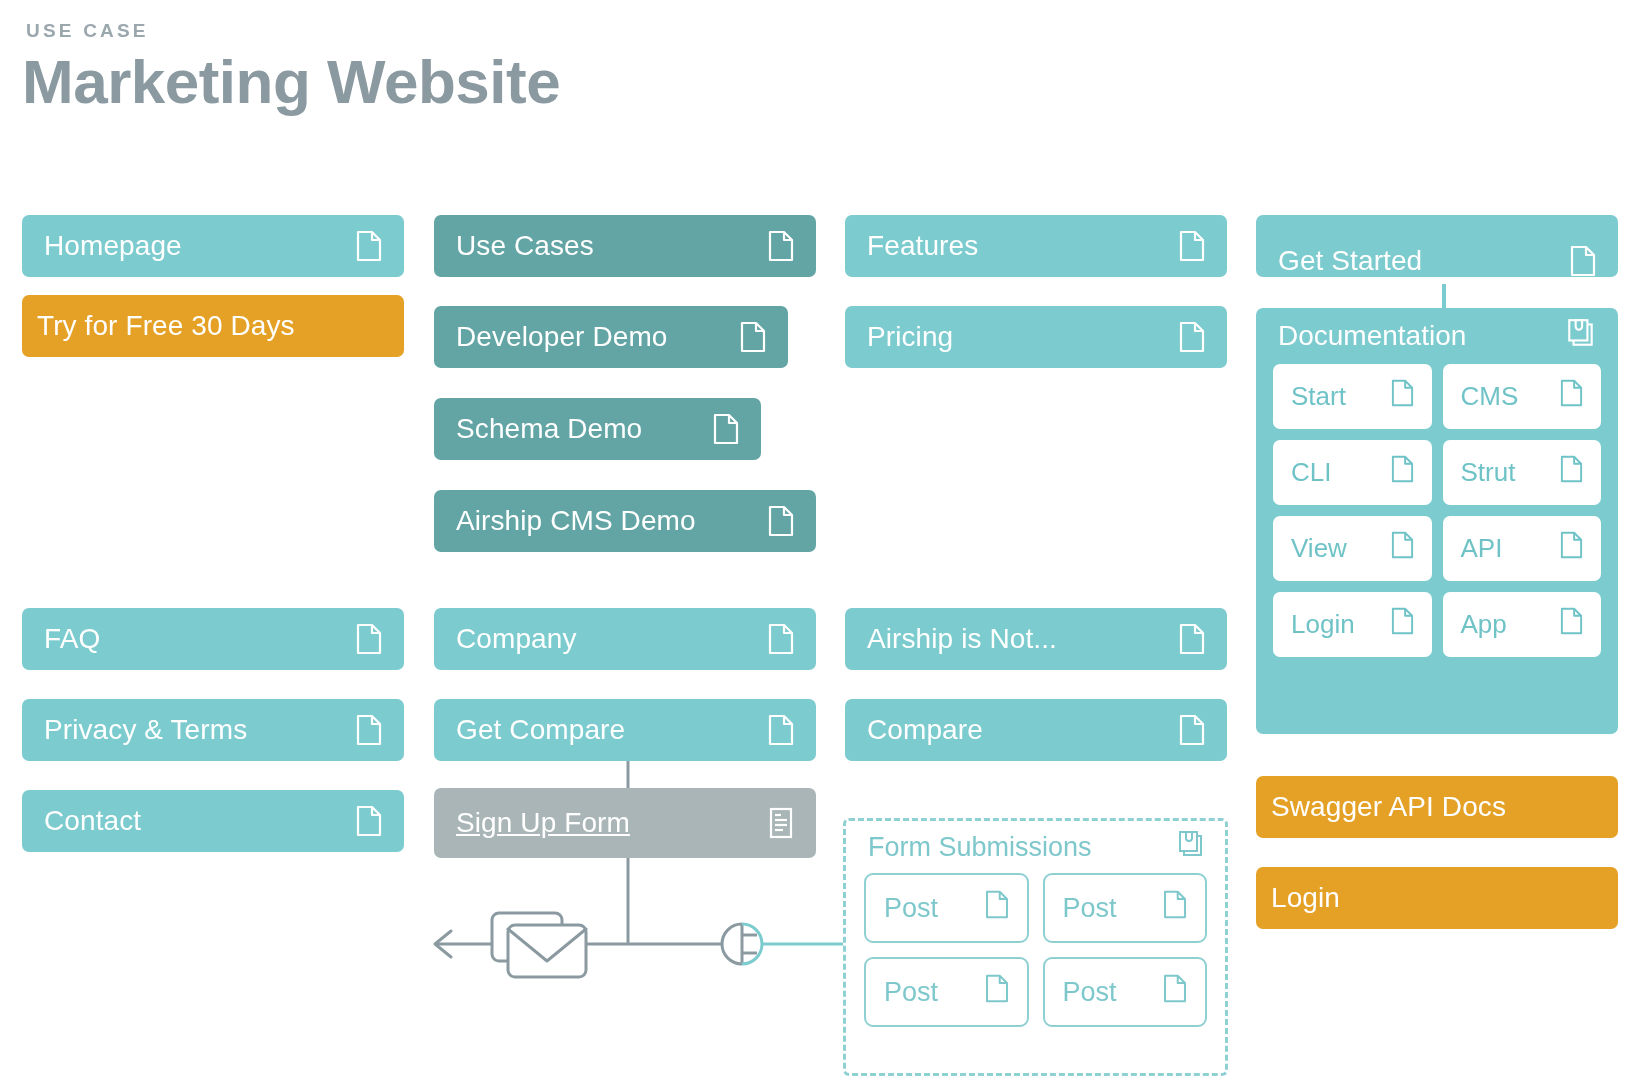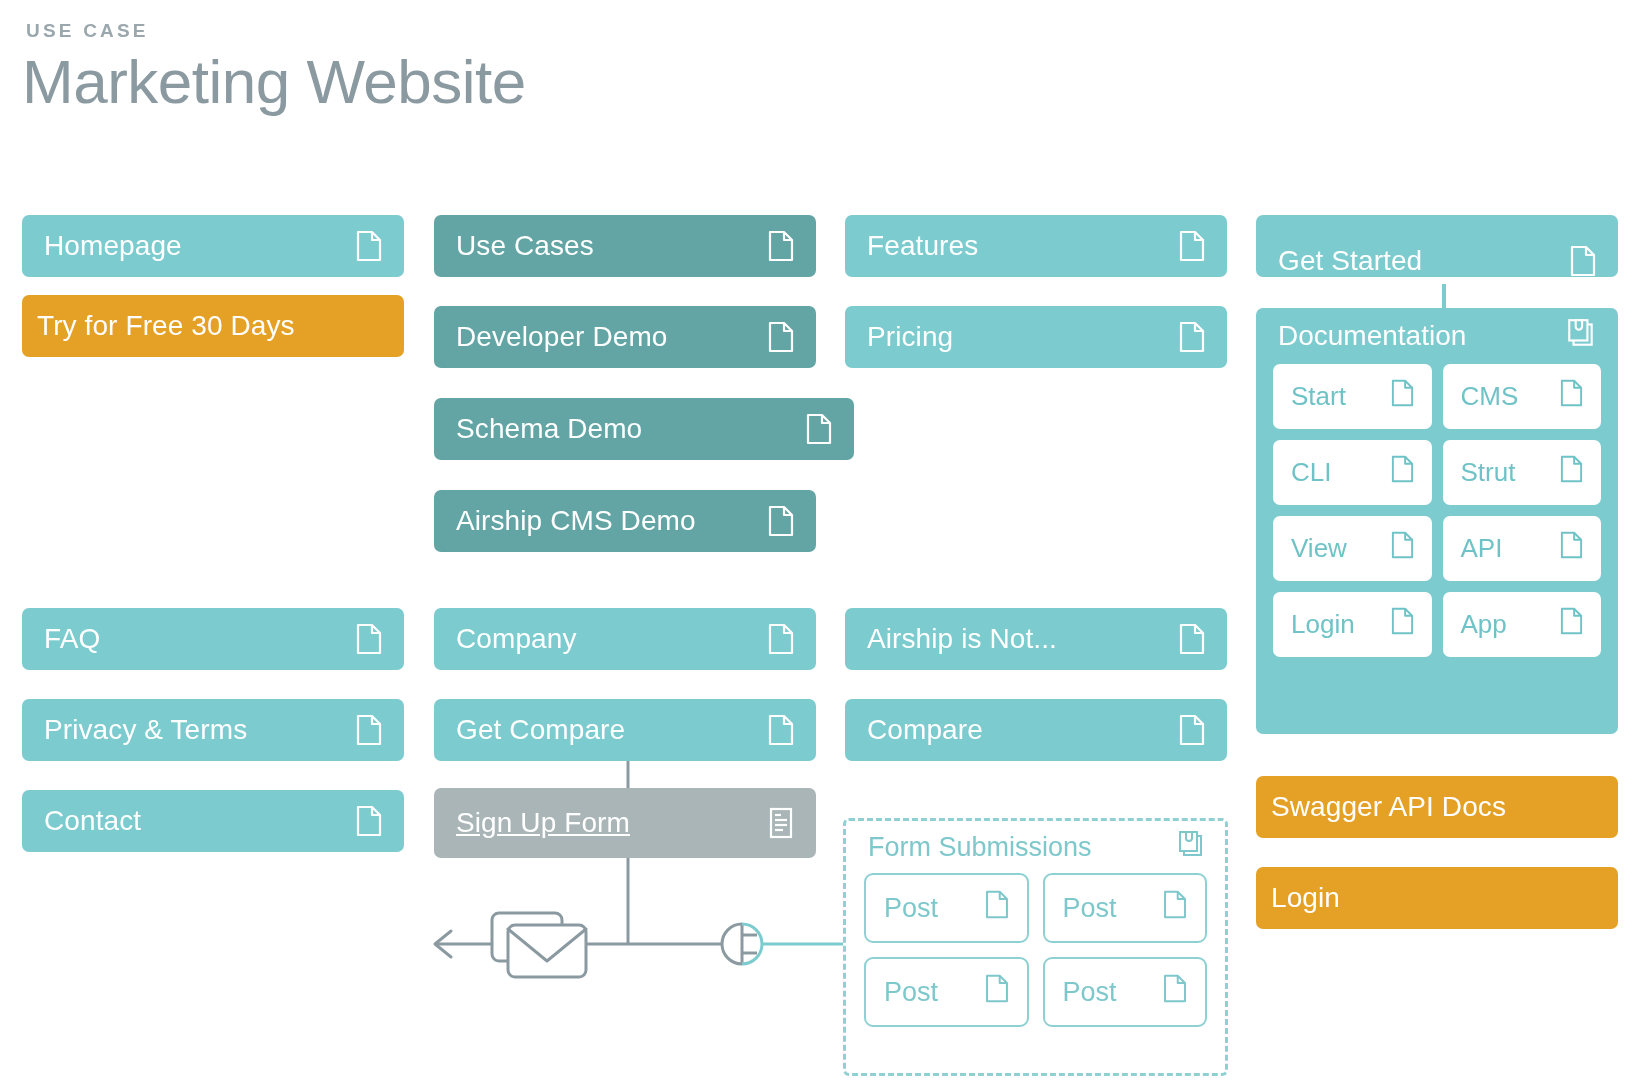--- a/index.html
+++ b/index.html
@@ -12,21 +12,21 @@
   #stage { position: relative; width: 1640px; height: 1088px; }
 
   
   .eyebrow {
     position: absolute; left: 26px; top: 20px;
     font-size: 19px; letter-spacing: 3.2px; font-weight: 700;
     color: #9aa7ad;
   }
   .page-title {
     position: absolute; left: 22px; top: 46px;
-    font-size: 62px; font-weight: 400; color: #8b9aa1;
+    font-size: 62px; font-weight: 700; color: #8b9aa1;
     letter-spacing: -0.5px; line-height: 1.15;
   }
 
   
   .node {
     position: absolute;
     display: flex; align-items: center;
     border-radius: 7px;
     padding: 0 22px;
     color: #ffffff;
@@ -179,30 +179,30 @@
 
   <div class="node dteal" style="left:434px; top:215px; width:382px; height:62px;">
     <span class="lbl">Use Cases</span>
     <span class="ic">
       <svg width="26" height="32" viewBox="0 0 26 32">
           <path d="M2 2 h14 l8 8 v20 h-22 z M16 2 v8 h8" fill="none" stroke="#ffffff" stroke-width="2.2" stroke-linejoin="round"></path>
         </svg>
     </span>
   </div>
 
-  <div class="node dteal" style="left:434px; top:306px; width:382px; height:62px;">
+  <div class="node dteal" style="left:434px; top:306px; width:354px; height:62px;">
     <span class="lbl">Developer Demo</span>
     <span class="ic">
       <svg width="26" height="32" viewBox="0 0 26 32">
           <path d="M2 2 h14 l8 8 v20 h-22 z M16 2 v8 h8" fill="none" stroke="#ffffff" stroke-width="2.2" stroke-linejoin="round"></path>
         </svg>
     </span>
   </div>
 
-  <div class="node dteal" style="left:434px; top:398px; width:420px; height:62px;gap:40px;">
+  <div class="node dteal" style="left:434px; top:398px; width:327px; height:62px;gap:40px;">
     <span class="lbl">Schema Demo</span>
     <span class="ic">
       <svg width="26" height="32" viewBox="0 0 26 32">
           <path d="M2 2 h14 l8 8 v20 h-22 z M16 2 v8 h8" fill="none" stroke="#ffffff" stroke-width="2.2" stroke-linejoin="round"></path>
         </svg>
     </span>
   </div>
 
   <div class="node dteal" style="left:434px; top:490px; width:382px; height:62px;">
     <span class="lbl">Airship CMS Demo</span>

